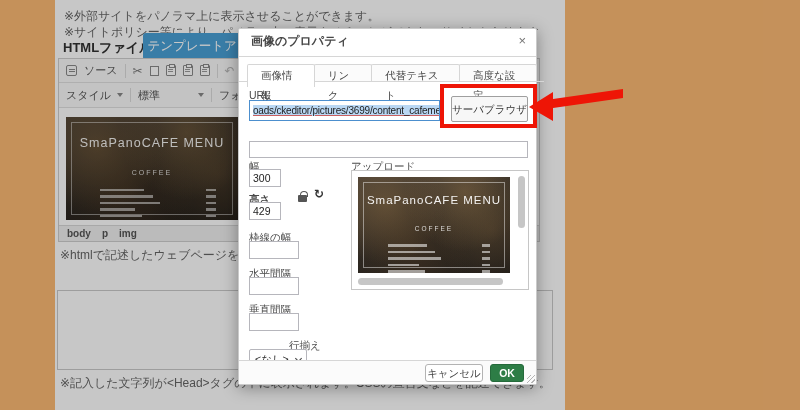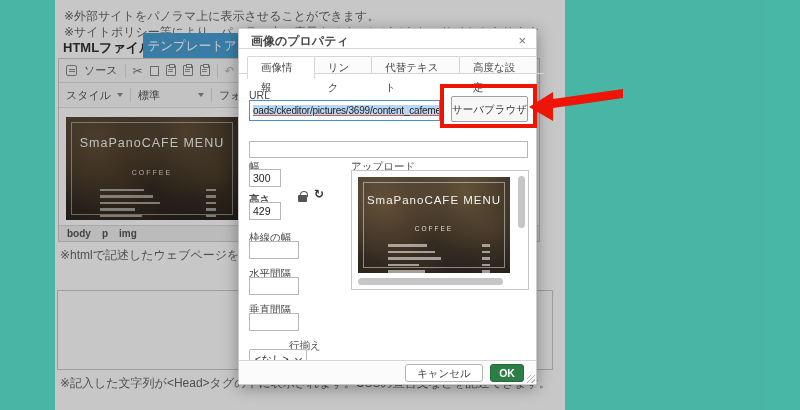--- a/index.html
+++ b/index.html
@@ -1,18 +1,18 @@
 <!DOCTYPE html>
 <html><head>
 <meta charset="utf-8">
 <style>
   * { margin:0; padding:0; box-sizing:border-box; }
   html,body { width:800px; height:410px; }
   body { font-family:"Liberation Sans","DejaVu Sans",sans-serif; }
-  .stage { position:relative; width:800px; height:410px; background:#5eead4; overflow:hidden; }
+  .stage { position:relative; width:800px; height:410px; background:#fdba74; overflow:hidden; }
 
   
   .panel { position:absolute; left:55px; top:0; width:510px; height:410px; background:#ffffff; z-index:1; }
   .note { position:absolute; font-size:12px; color:#666; white-space:nowrap; }
   .note1 { left:64px; top:8px; }
   .note2 { left:64px; top:24px; }
   .page-heading { position:absolute; left:63px; top:39px; font-size:13px; font-weight:bold; color:#333; }
   .tpl-btn { position:absolute; left:143px; top:33px; width:162px; height:27px; background:#4aa0d6; color:#fff;
              font-size:12.5px; text-align:center; line-height:27px; border-radius:3px; overflow:hidden; white-space:nowrap; }
 
@@ -68,21 +68,21 @@
   .cafe-preview { position:absolute; left:6px; top:6px; width:152px; height:96px; }
   .cafe-preview .c-title { font-size:11.5px; }
   .cafe-preview .c-sub { font-size:6.5px; }
 
   
   .overlay { position:absolute; inset:0; background:rgba(0,0,0,.22); z-index:5; }
 
   
   .dialog { position:absolute; left:238px; top:28px; width:299px; height:357px; background:#fff;
             border:1px solid #cacaca; border-radius:2px; box-shadow:0 3px 16px rgba(0,0,0,.35); z-index:10; font-size:11px; }
-  .dlg-title { height:20px; border-bottom:1px solid #d6d6d6; padding:4px 12px 0; font-size:12px; font-weight:bold; color:#474747; }
+  .dlg-title { height:28px; border-bottom:1px solid #d6d6d6; padding:4px 12px 0; font-size:12px; font-weight:bold; color:#474747; }
   .dlg-close { position:absolute; right:10px; top:4px; font-size:13px; color:#757575; cursor:pointer; }
   .dlg-tabs { display:flex; margin:7px 0 0 8px; border-bottom:1px solid #d6d6d6; padding-bottom:0;
               position:relative; height:18px; }
   .dlg-tabs::after { content:""; position:absolute; left:-8px; right:-8px; bottom:-1px; height:1px; background:#d6d6d6; }
   .tab { padding:0 13px; line-height:20px; font-size:10.5px; color:#474747; border:1px solid #d6d6d6; border-bottom:none;
          background:#fbfbfb; border-radius:2px 2px 0 0; margin-right:-1px; position:relative; }
   .tab.active { background:#fff; z-index:2; height:23px; margin-bottom:-1px; }
   .lbl { position:absolute; font-size:10.5px; color:#4a4a4a; white-space:nowrap; }
   .tin { position:absolute; border:1px solid #b6b6bc; background:#fff; font-size:10.5px; color:#222; padding:0 3px;
          font-family:"Liberation Sans","DejaVu Sans",sans-serif; }
@@ -99,21 +99,21 @@
   .refresh-icon { position:absolute; left:75px; top:158px; font-size:12px; font-weight:bold; color:#333;
                   font-family:"DejaVu Sans",sans-serif; }
   .preview-box { position:absolute; left:112px; top:141px; width:178px; height:120px; border:1px solid #c6c6c6; background:#fff; }
   .vscroll { position:absolute; right:3px; top:5px; width:7px; height:52px; border-radius:4px; background:#c6c6c6; }
   .hscroll { position:absolute; left:6px; bottom:4px; height:7px; width:145px; border-radius:4px; background:#c6c6c6; }
   .alg-sel { position:absolute; left:10px; top:320px; width:58px; height:21px; border:1px solid #b6b6bc; border-radius:2px;
              display:flex; align-items:center; justify-content:space-between; padding:0 5px; font-size:10.5px; color:#222; background:#fff; }
   .chev { width:5px; height:5px; border-right:1.5px solid #444; border-bottom:1.5px solid #444; transform:rotate(45deg); margin-top:-3px; }
   .dlg-footer { position:absolute; left:0; right:0; bottom:0; height:24px; border-top:1px solid #d6d6d6; background:#fbfbfb;
                 display:flex; align-items:center; justify-content:flex-end; gap:7px; padding:0 12px; }
-  .btn-cancel { width:78px; height:18px; background:#fff; border:1px solid #b3b3b3; border-radius:3px;
+  .btn-cancel { width:58px; height:18px; background:#fff; border:1px solid #b3b3b3; border-radius:3px;
                 font-size:10.5px; color:#444; text-align:center; line-height:16px; }
   .btn-ok { width:34px; height:18px; background:#2d7d46; border:1px solid #256a3b; border-radius:3px;
             font-size:10.5px; font-weight:bold; color:#fff; text-align:center; line-height:16px; }
   .resize-handle { position:absolute; right:1px; bottom:1px; width:8px; height:8px;
                    background:repeating-linear-gradient(-45deg, transparent 0 2px, #b5b5b5 2px 3px); }
 
   
   .hl-box { position:absolute; left:440px; top:84px; width:97px; height:44px; border:4px solid #ee1506; z-index:15; }
   .hl-arrow { position:absolute; left:528px; top:80px; width:96px; height:42px; z-index:16; }
 </style>

